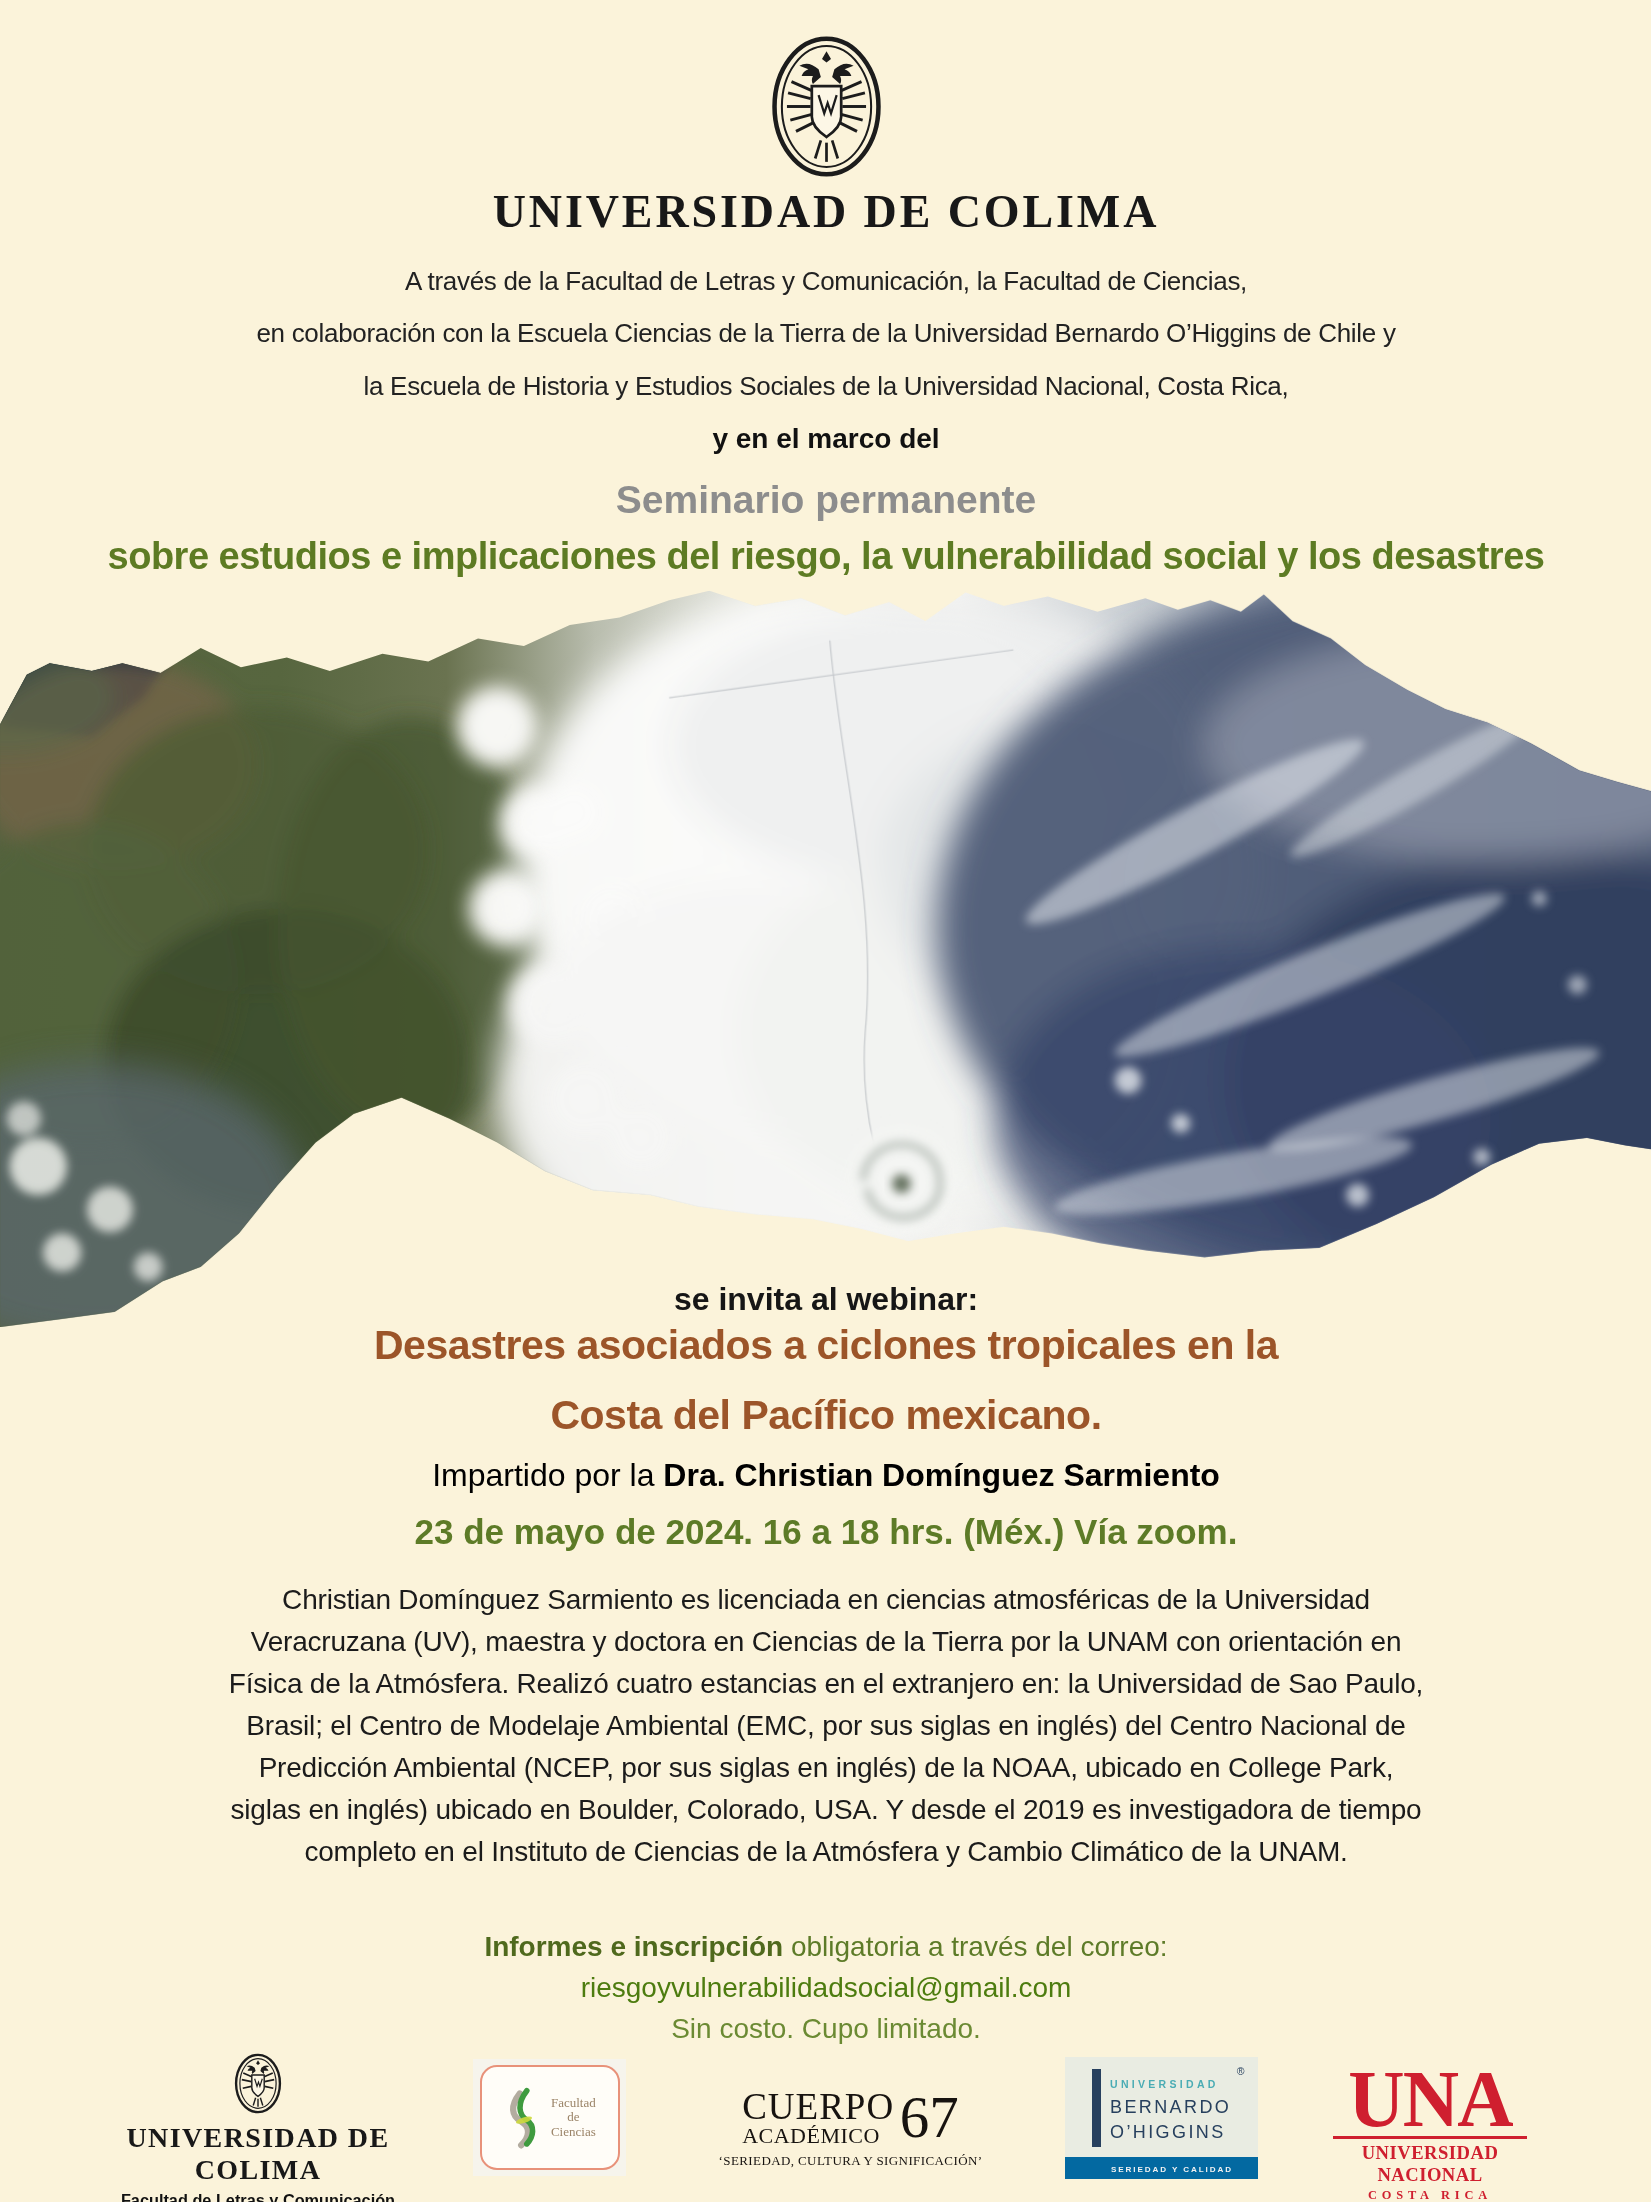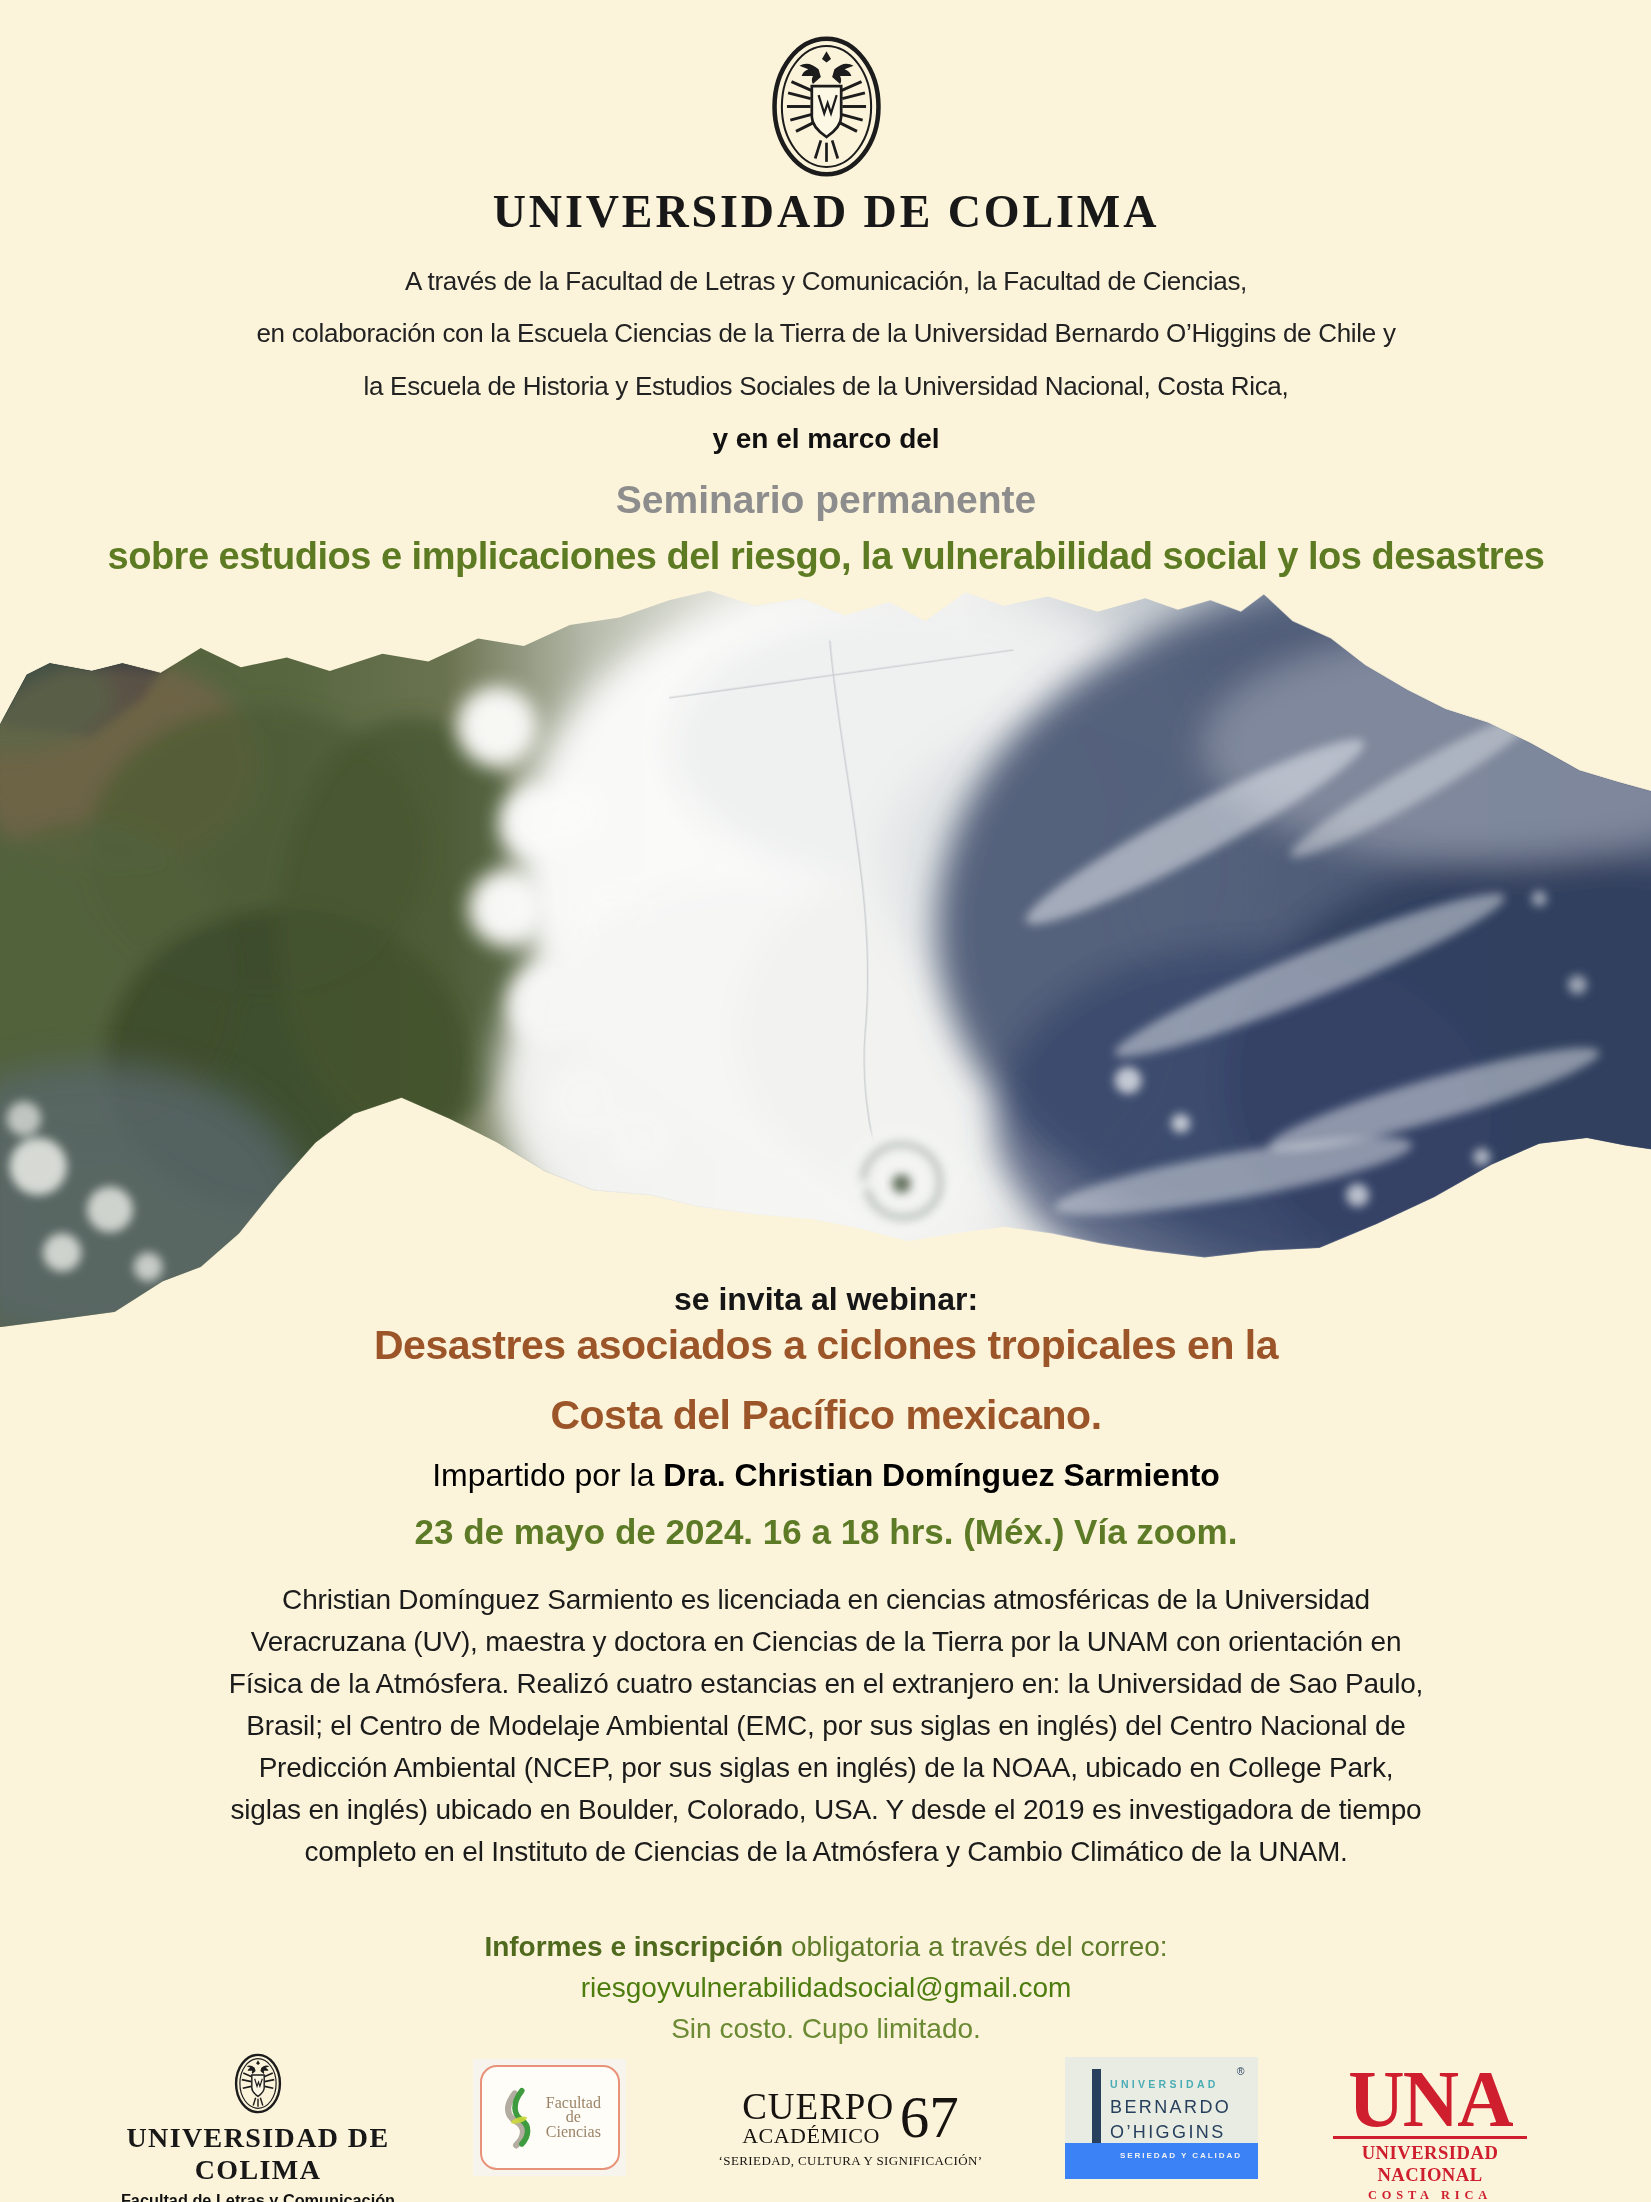--- a/index.html
+++ b/index.html
@@ -31,38 +31,38 @@
   #note{top:2013px;font-size:28px;color:#6b8a33;}
 
   
   .logo{position:absolute;}
   #udec{left:105px;top:2053px;width:306px;text-align:center;}
   #udec .mark{font-family:"Liberation Serif","DejaVu Serif",serif;font-size:28px;font-weight:600;letter-spacing:1.4px;color:#181818;margin-top:3.8px;}
   #udec .dept{font-size:16.3px;font-weight:bold;margin-top:5.7px;color:#111;}
 
   #ciencias{left:473px;top:2059px;width:153px;height:117px;background:#f6f4ec;display:flex;align-items:center;justify-content:center;}
   #ciencias .inner{width:136px;height:101px;background:#fffdf8;border:2.4px solid #e8927a;border-radius:17px;display:flex;align-items:center;justify-content:center;gap:5.7px;}
-  #ciencias .txt{font-family:"Liberation Serif","DejaVu Serif",serif;font-size:16px;line-height:14.3px;color:#9b8468;text-align:center;}
+  #ciencias .txt{font-family:"Liberation Serif","DejaVu Serif",serif;font-size:13px;line-height:14.3px;color:#9b8468;text-align:center;}
 
   #cuerpo{left:712px;top:2090px;width:277px;text-align:center;color:#171310;}
   #cuerpo .row{display:flex;align-items:flex-start;justify-content:center;gap:5.7px;}
   #cuerpo .stack{text-align:left;}
   #cuerpo .w1{font-family:"Liberation Serif","DejaVu Serif",serif;font-size:37px;line-height:34px;letter-spacing:1px;}
   #cuerpo .w2{font-family:"Liberation Serif","DejaVu Serif",serif;font-size:22px;line-height:23px;letter-spacing:0.5px;}
   #cuerpo .num{font-family:"Liberation Serif","DejaVu Serif",serif;font-size:59px;line-height:55px;}
   #cuerpo .tag{font-family:"Liberation Serif","DejaVu Serif",serif;font-size:13px;margin-top:5.7px;letter-spacing:0.4px;}
 
   #ubo{left:1065px;top:2057px;width:193px;height:122px;background:#e9ece2;}
   #ubo .bar{position:absolute;left:27px;top:11.5px;width:8.6px;height:78px;background:#27405e;}
   #ubo .reg{position:absolute;right:13.4px;top:7.6px;font-size:10.5px;color:#27405e;}
   #ubo .t{position:absolute;left:45px;}
   #ubo .l1{top:21px;font-size:10.5px;letter-spacing:3.3px;color:#4aacb4;font-weight:bold;}
   #ubo .l2{top:40px;font-size:18px;letter-spacing:2.4px;color:#27405e;}
   #ubo .l3{top:65px;font-size:18px;letter-spacing:2.4px;color:#27405e;}
-  #ubo .band{position:absolute;left:0;bottom:0;width:100%;height:36px;background:#3b82f6;color:#f2f2f2;font-size:8.1px;letter-spacing:1.9px;text-align:right;line-height:26px;padding-right:16px;box-sizing:border-box;font-weight:bold;}
+  #ubo .band{position:absolute;left:0;bottom:0;width:100%;height:22px;background:#0369a1;color:#f2f2f2;font-size:8.1px;letter-spacing:1.9px;text-align:right;line-height:26px;padding-right:25px;box-sizing:border-box;font-weight:bold;}
 
   #una{left:1327px;top:2063px;width:206px;text-align:center;color:#cf1f2f;}
   #una .acr{font-family:"Liberation Serif","DejaVu Serif",serif;font-size:78px;line-height:71px;font-weight:600;letter-spacing:-1.9px;transform:scaleY(1.04);}
   #una .rule-red{height:2.9px;background:#cf1f2f;margin:1.9px 5.7px 2.9px;}
   #una .l1{font-family:"Liberation Serif","DejaVu Serif",serif;font-size:18.6px;font-weight:600;letter-spacing:0.5px;}
   #una .l2{font-family:"Liberation Serif","DejaVu Serif",serif;font-size:12.4px;letter-spacing:4.8px;margin-top:1.9px;font-weight:600;}
 </style>
 </head>
 <body>
 

